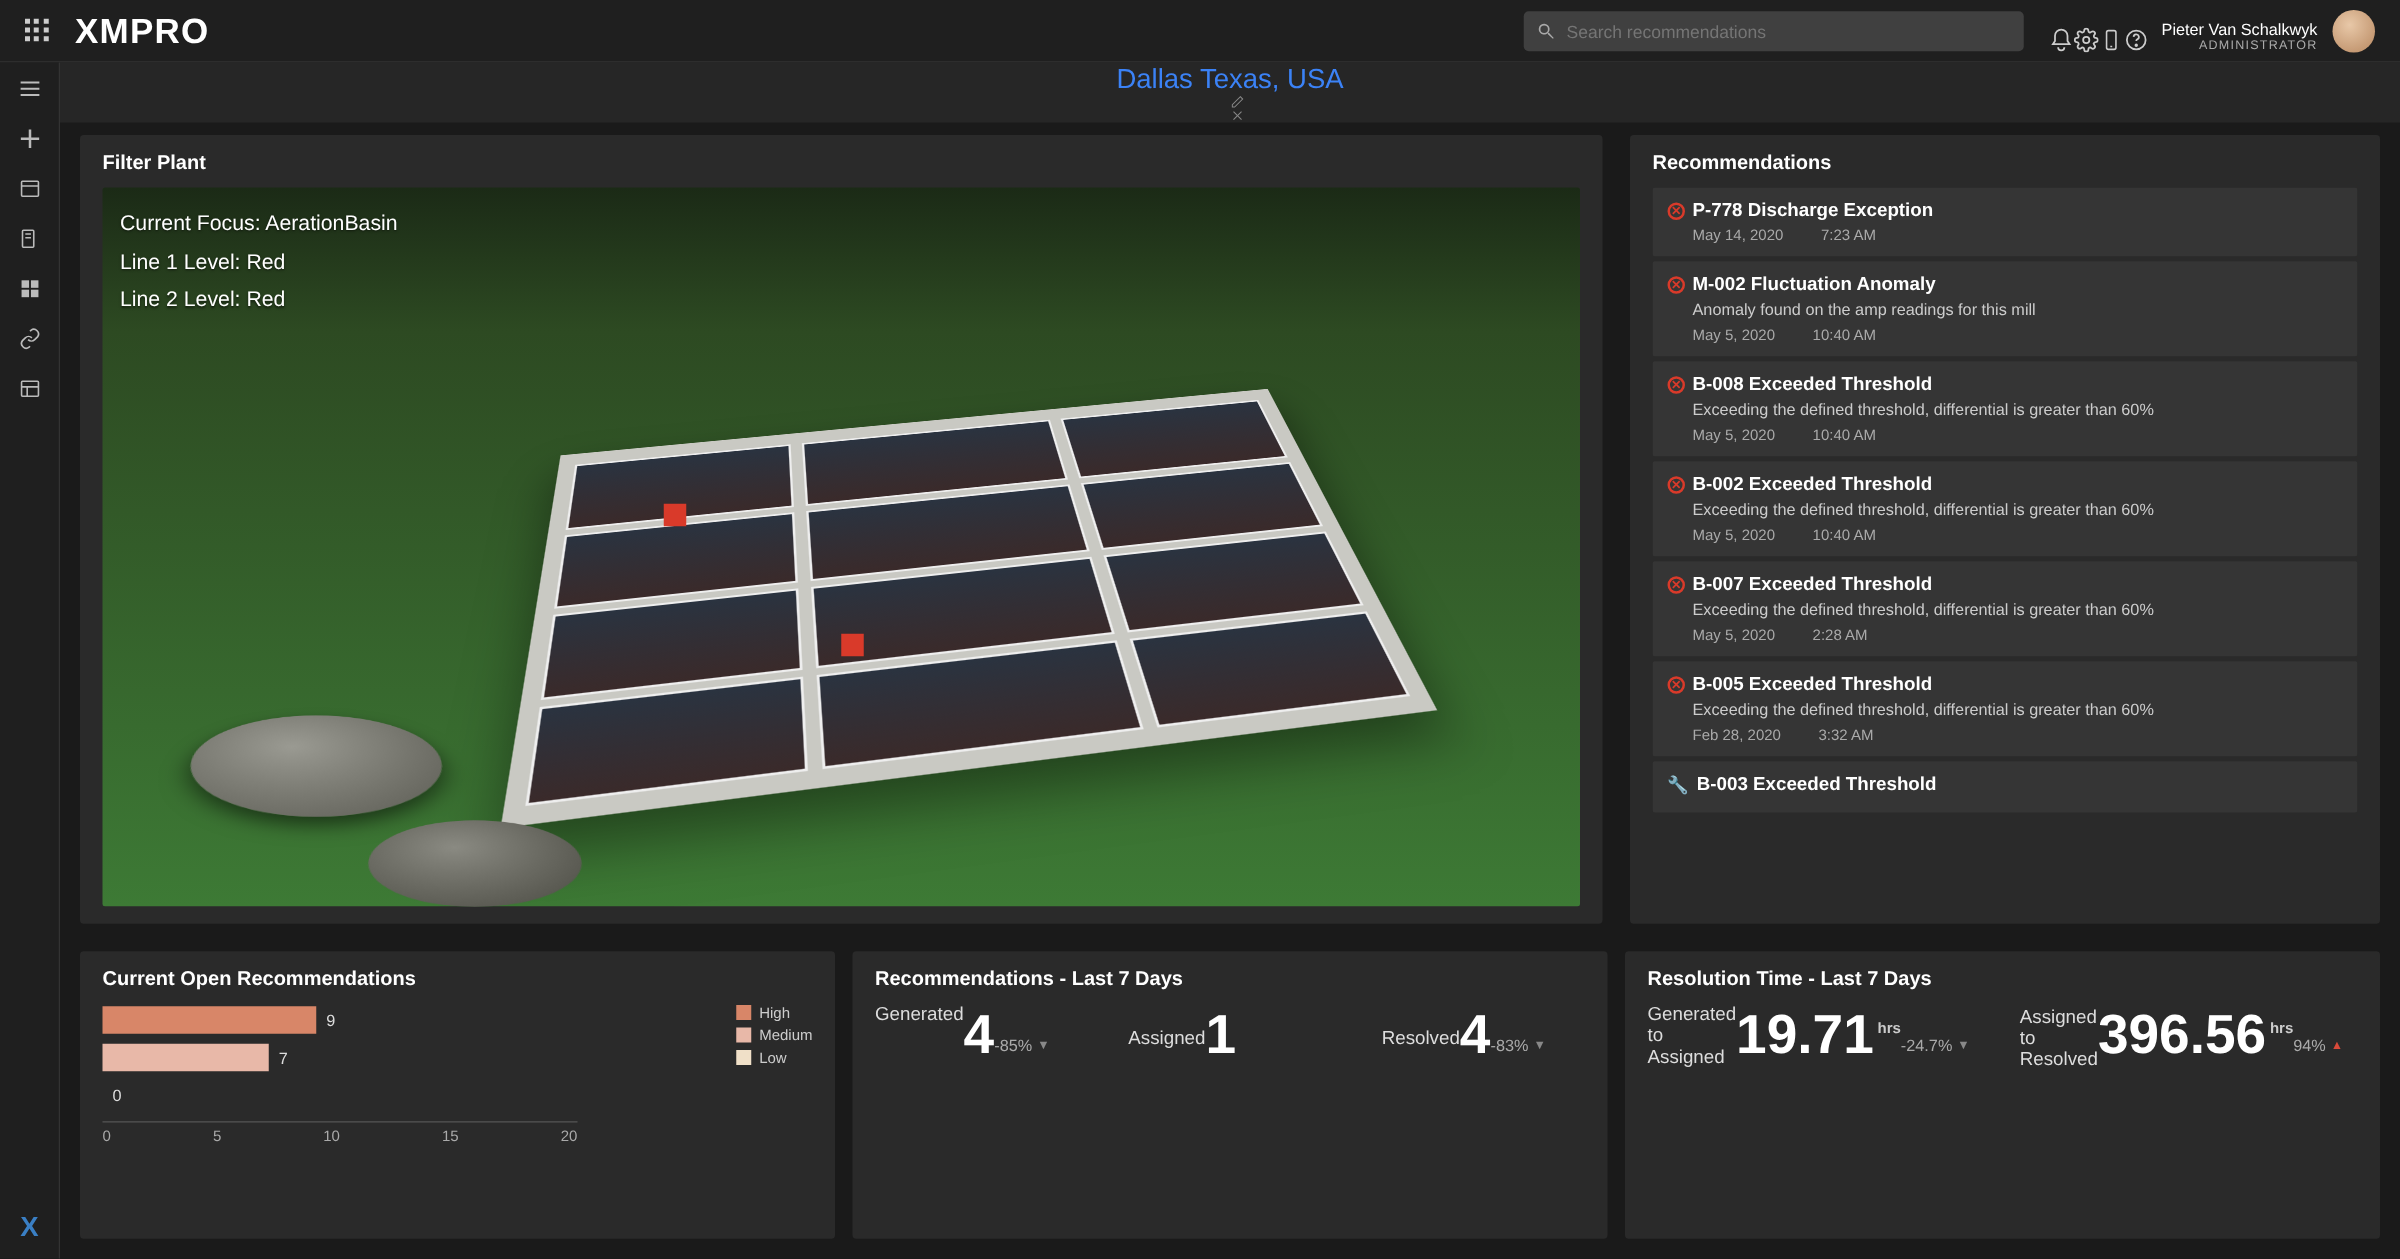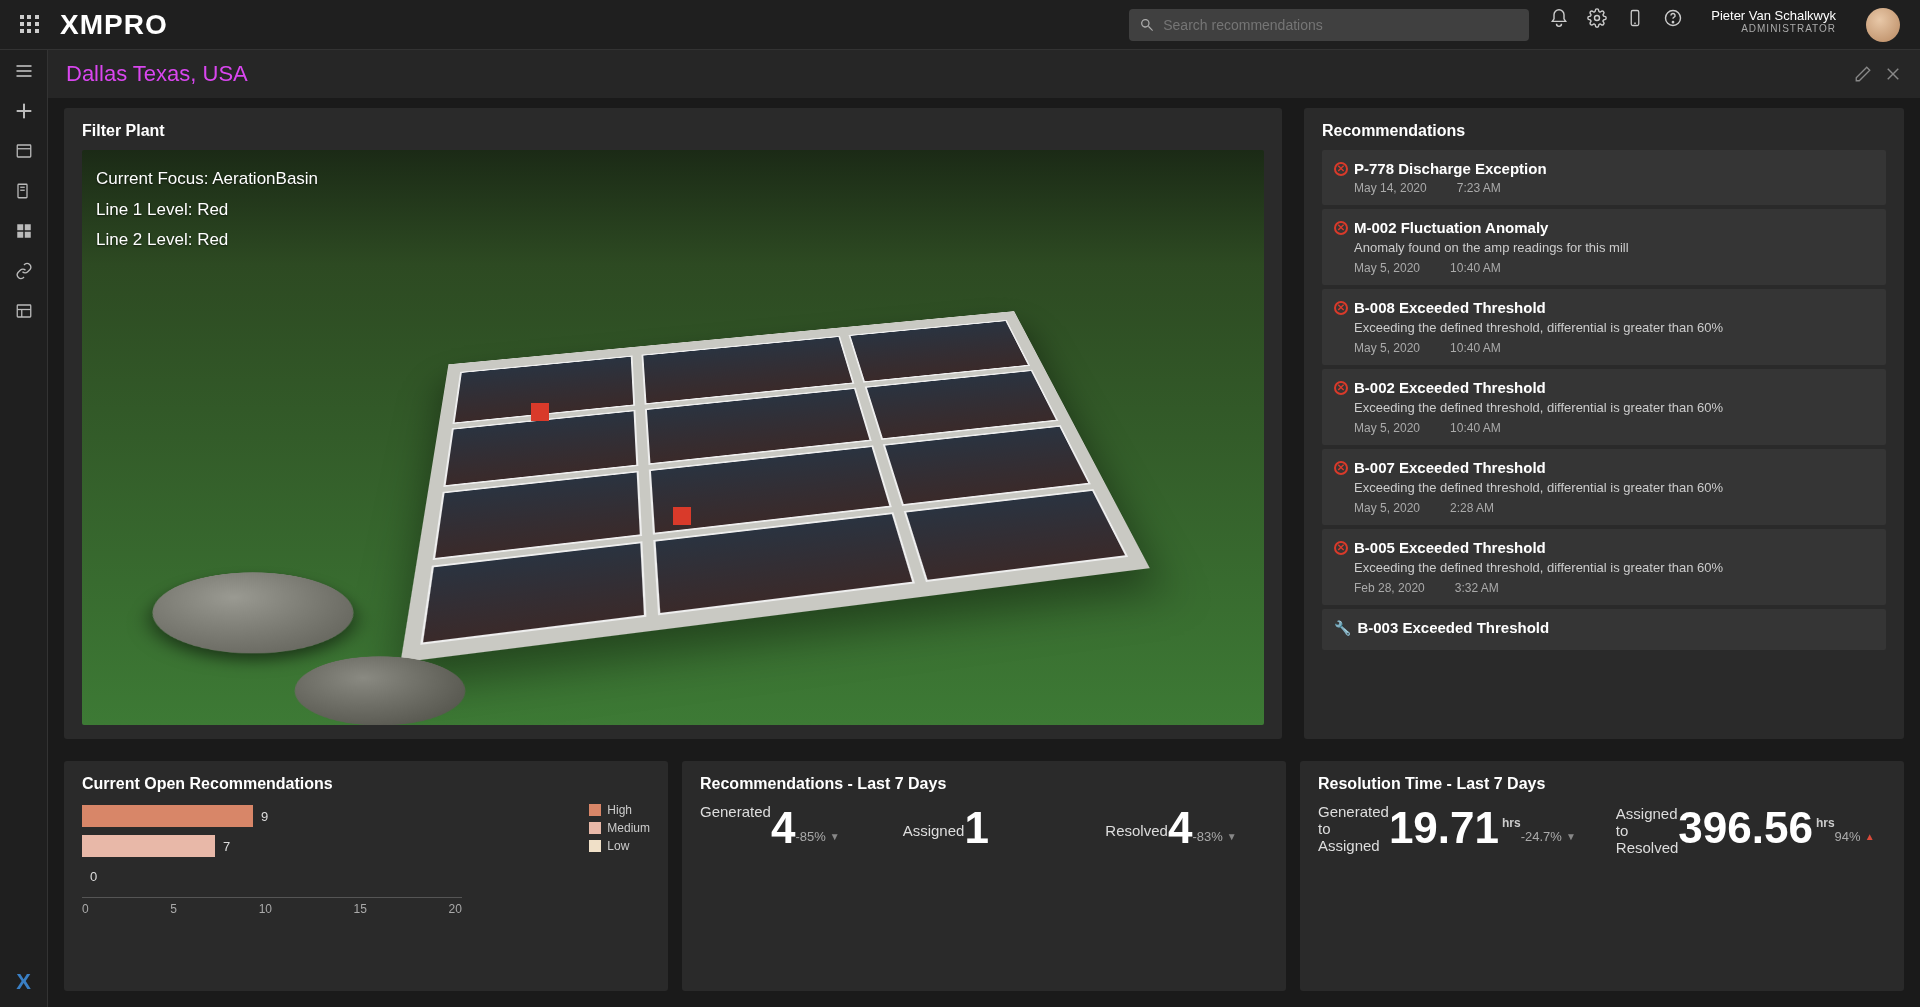--- a/index.html
+++ b/index.html
@@ -30,42 +30,42 @@
 .brand-logo .x { color: #fff; }
 .topbar-spacer { flex: 1; }
 .search-wrap {
   display: flex; align-items: center; background: #404040; border-radius: 4px;
   width: 400px; height: 32px; padding: 0 10px; margin-right: 20px;
 }
 .search-wrap svg { width: 16px; height: 16px; fill: #aaa; margin-right: 8px; }
 .search-wrap input {
   flex: 1; background: transparent; border: none; outline: none; color: #ccc; font-size: 14px;
 }
-.top-icons { display: flex; align-items: flex-start; gap: 18px; }
+.top-icons { display: flex; align-items: flex-end; }
 .top-icons .ticon { width: 20px; height: 20px; color: #ccc; cursor: pointer; display:flex; align-items:center; justify-content:center;}
 .user-block { display: flex; flex-direction: column; align-items: flex-end; margin-left: 10px; }
 .user-block .uname { font-size: 13px; color: #fff; }
 .user-block .urole { font-size: 10px; color: #aaa; letter-spacing: 1px; }
 .avatar { width: 34px; height: 34px; border-radius: 50%; background: radial-gradient(circle at 40% 35%, #e8c8a8, #b88860); margin-left: 12px; }
 
 .main-wrap { display: flex; height: calc(100% - 50px); }
 
 .sidebar {
   width: 48px; background: #1f1f1f; border-right: 1px solid #333;
   display: flex; flex-direction: column; align-items: center; padding-top: 10px; gap: 18px;
 }
 .sidebar .sitem { width: 22px; height: 22px; color: #bbb; cursor: pointer; display:flex; align-items:center; justify-content:center;}
 .sidebar .spacer { flex: 1; }
 .sidebar .brandx { font-size: 22px; font-weight: 800; color: #3a7fc4; margin-bottom: 12px; }
 
 .content { flex: 1; display: flex; flex-direction: column; }
 
 .titlebar {
   height: 48px; background: #262626; display: flex; align-items: center;
-  padding: 0 18px; color: #d946ef;
+  padding: 0 18px; color: #3b82f6; flex-direction: column;
 }
 .titlebar .ttl { font-size: 22px; }
 .titlebar .tspacer { flex: 1; }
 .titlebar .ticon2 { width: 18px; height: 18px; color: #888; margin-left: 12px; cursor: pointer; }
 
 .panels { flex: 1; padding: 10px 16px 16px 16px; display: grid;
   grid-template-columns: 1fr 600px; grid-template-rows: 1fr 230px; gap: 22px;
 }
 
 .panel { background: #2a2a2a; border-radius: 3px; padding: 14px 18px; overflow: hidden; }

